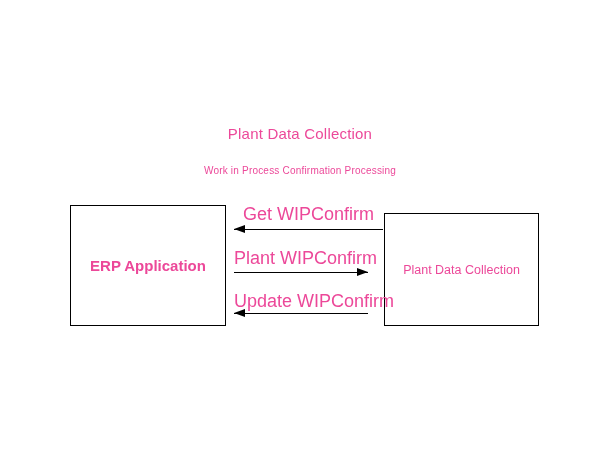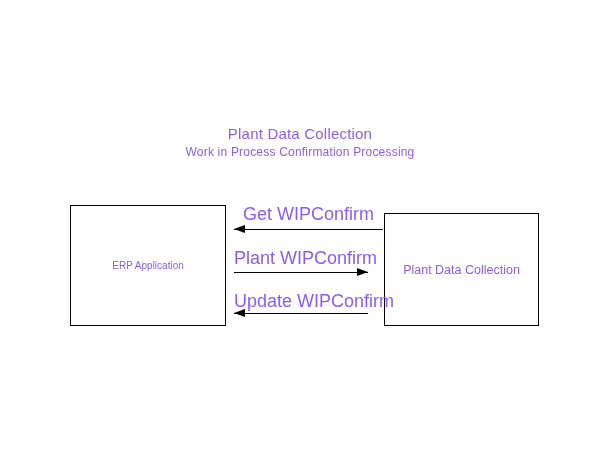--- a/index.html
+++ b/index.html
@@ -7,42 +7,43 @@
     padding: 0;
     background: #ffffff;
   }
   #canvas {
     position: relative;
     width: 600px;
     height: 451px;
     background: #ffffff;
     overflow: hidden;
     font-family: "Liberation Sans", sans-serif;
-    color: #8b5cf6;
+    color: #ec4899;
   }
 
   
   .title-block {
     position: absolute;
     left: 0;
     top: 125px;
     width: 600px;
     text-align: center;
   }
   .title-line-1 {
     font-size: 15px;
     line-height: 18px;
     letter-spacing: 0.2px;
     white-space: nowrap;
   }
   .title-line-2 {
-    font-size: 12px;
+    font-size: 10px;
     line-height: 18px;
     letter-spacing: 0.2px;
     white-space: nowrap;
+    margin-top: 19px;
   }
 
   
   .node-box {
     position: absolute;
     border: 1px solid #000000;
     background: #ffffff;
     box-sizing: border-box;
     display: flex;
     align-items: center;
@@ -54,24 +55,25 @@
     width: 156px;
     height: 121px;
   }
   #pdc-box {
     left: 384px;
     top: 213px;
     width: 155px;
     height: 113px;
   }
   .box-label {
-    font-size: 10px;
+    font-size: 15px;
     line-height: 16px;
     text-align: right;
     white-space: nowrap;
+    font-weight: bold;
   }
   .box-label-left {
     font-size: 12.5px;
     line-height: 16px;
     text-align: left;
     white-space: nowrap;
   }
 
   
   .flow {

